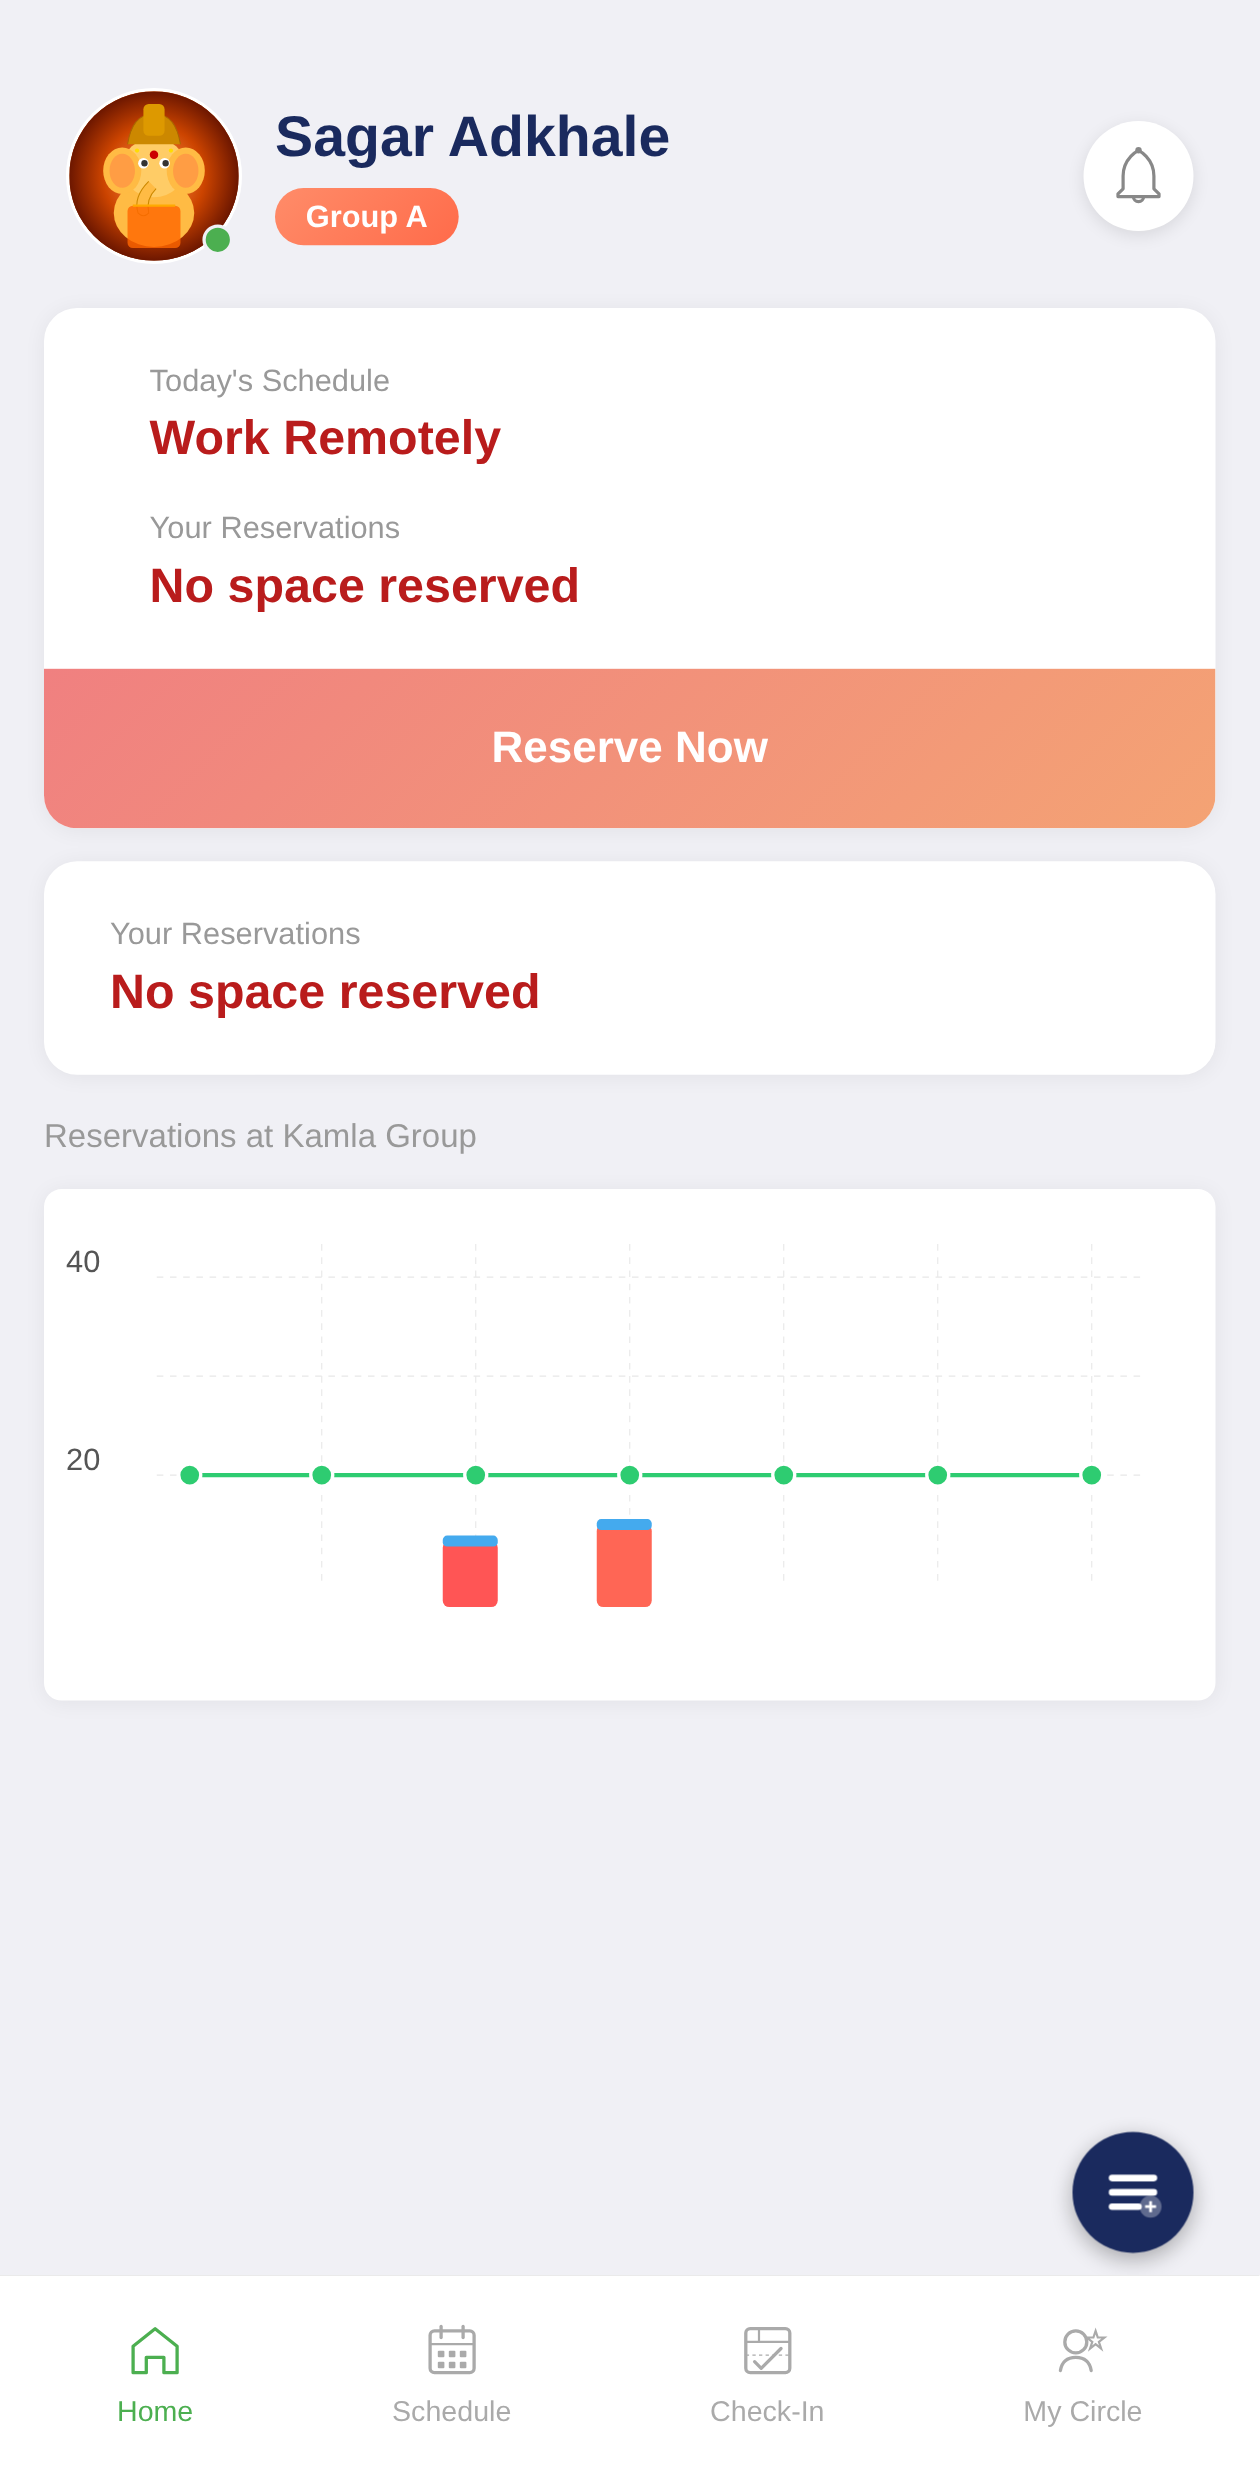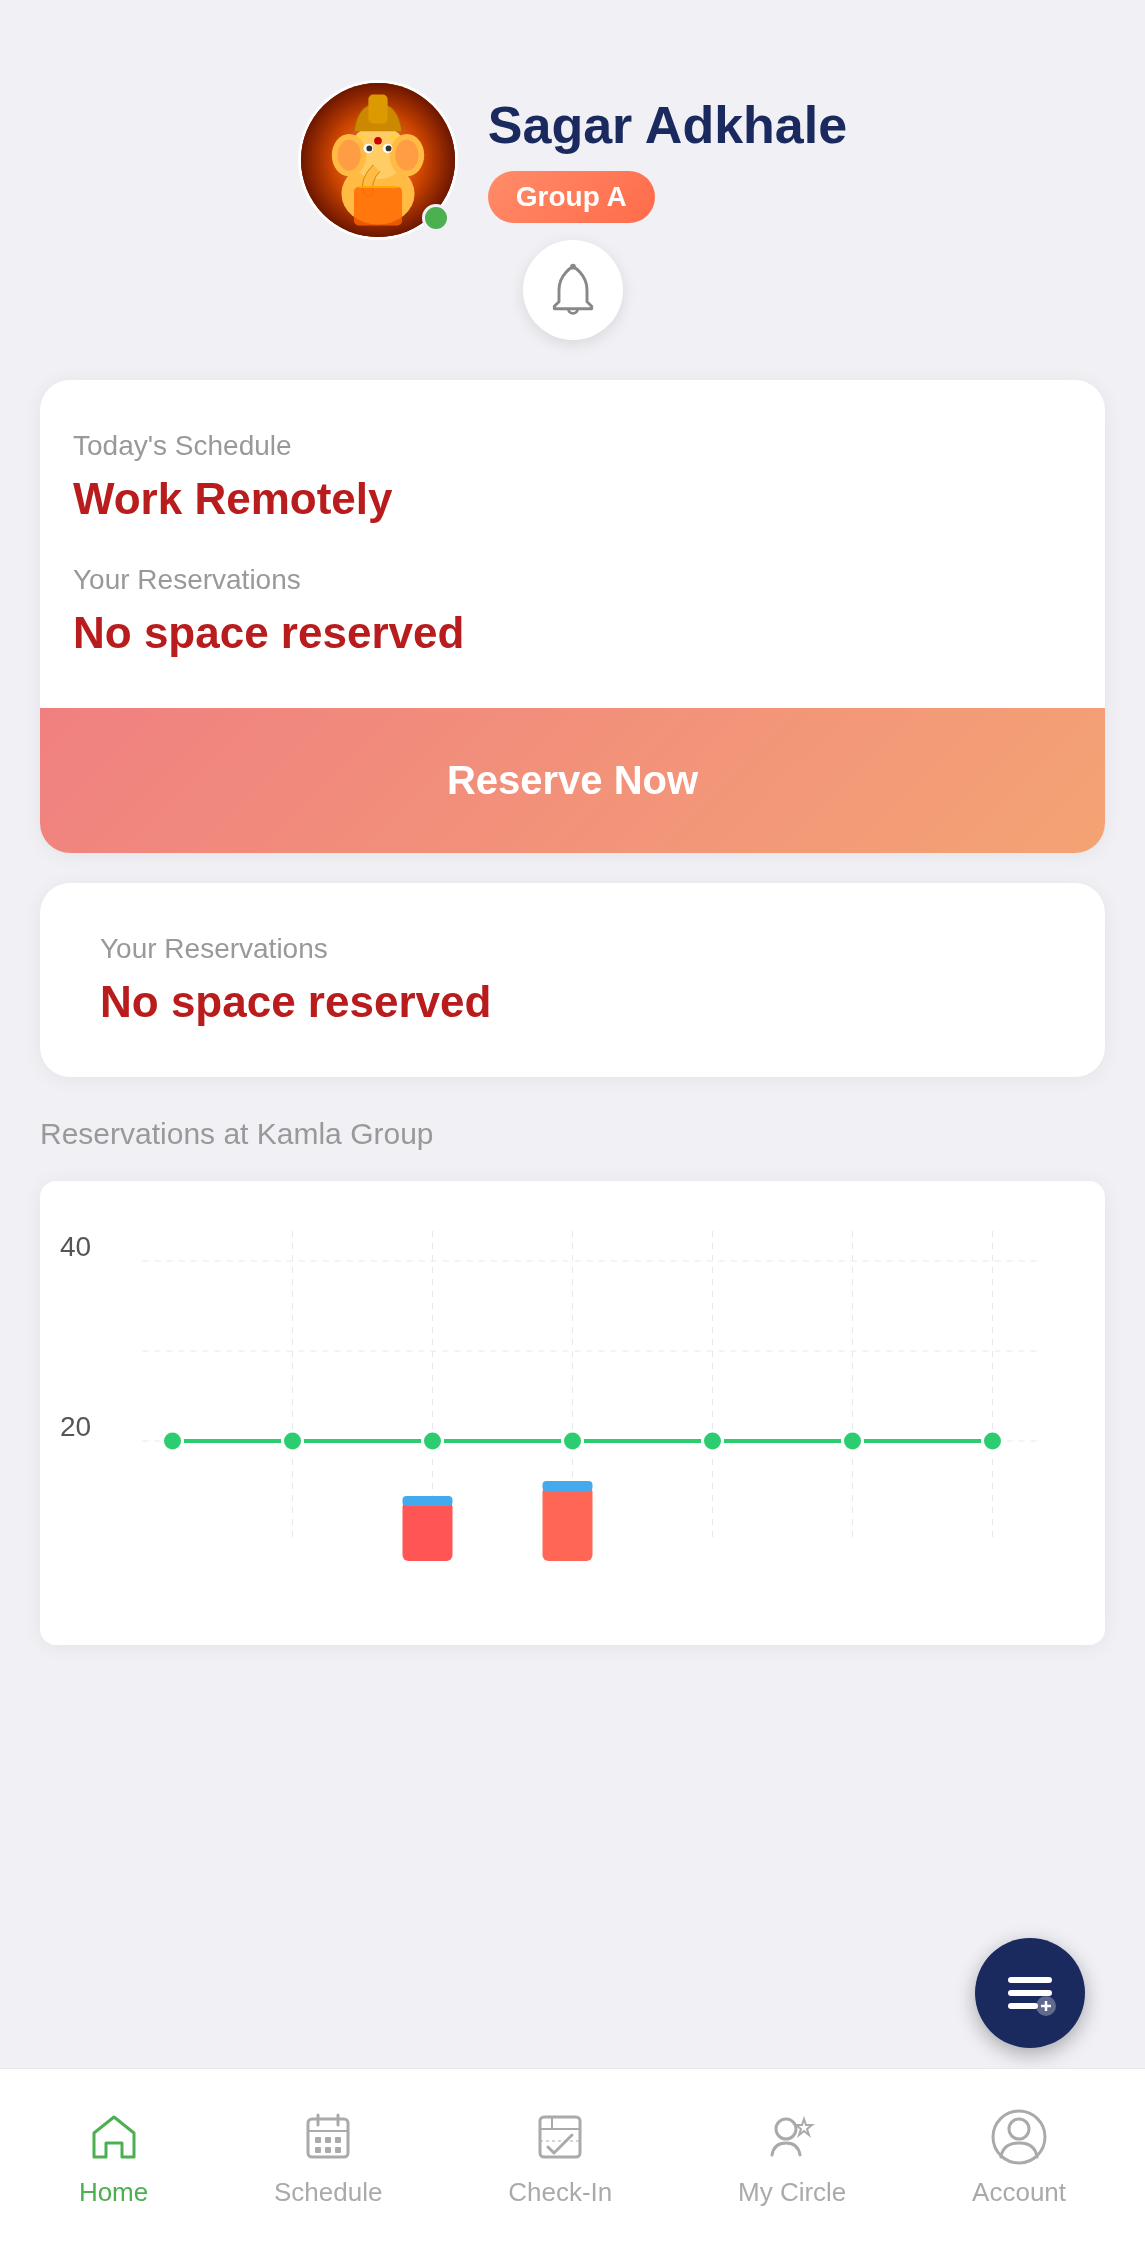--- a/index.html
+++ b/index.html
@@ -23,21 +23,20 @@
       padding-bottom: 180px;
     }
 
     
     .header {
       display: flex;
       align-items: center;
       padding: 80px 60px 40px 60px;
       justify-content: space-between;
       background: #f0f0f5;
-      flex-direction: column;
     }
 
     .header-left {
       display: flex;
       align-items: center;
       gap: 30px;
     }
 
     .avatar-container {
       position: relative;
@@ -115,21 +114,21 @@
     
     .card {
       background: white;
       border-radius: 30px;
       margin: 0 40px 30px 40px;
       overflow: hidden;
       box-shadow: 0 2px 20px rgba(0,0,0,0.06);
     }
 
     .card-content {
-      padding: 50px 33px;
+      padding: 50px 96px;
     }
 
     .section-label {
       font-size: 28px;
       color: #999;
       font-weight: 400;
       margin-bottom: 12px;
     }
 
     .section-value {
@@ -415,22 +414,14 @@
 
   <div class="nav-item">
     <svg class="nav-svg" viewBox="0 0 56 56">
       <circle cx="22" cy="20" r="10" fill="none" stroke="#aaa" stroke-width="3"></circle>
       <path d="M8 46 Q10 34 22 34 Q34 34 36 46" fill="none" stroke="#aaa" stroke-width="3" stroke-linecap="round"></path>
       <polygon points="40,10 42,16 48,16 43,20 45,26 40,22 35,26 37,20 32,16 38,16" fill="none" stroke="#aaa" stroke-width="2"></polygon>
     </svg>
     <span class="nav-label">My Circle</span>
   </div>
 
-  <div class="nav-item">
-    <svg class="nav-svg" viewBox="0 0 56 56">
-      <circle cx="28" cy="20" r="10" fill="none" stroke="#aaa" stroke-width="3"></circle>
-      <path d="M10 48 Q12 34 28 34 Q44 34 46 48" fill="none" stroke="#aaa" stroke-width="3" stroke-linecap="round"></path>
-      <circle cx="28" cy="28" r="26" fill="none" stroke="#aaa" stroke-width="3"></circle>
-    </svg>
-    <span class="nav-label">Account</span>
-  </div>
 
 </nav>
 
 </body></html>

